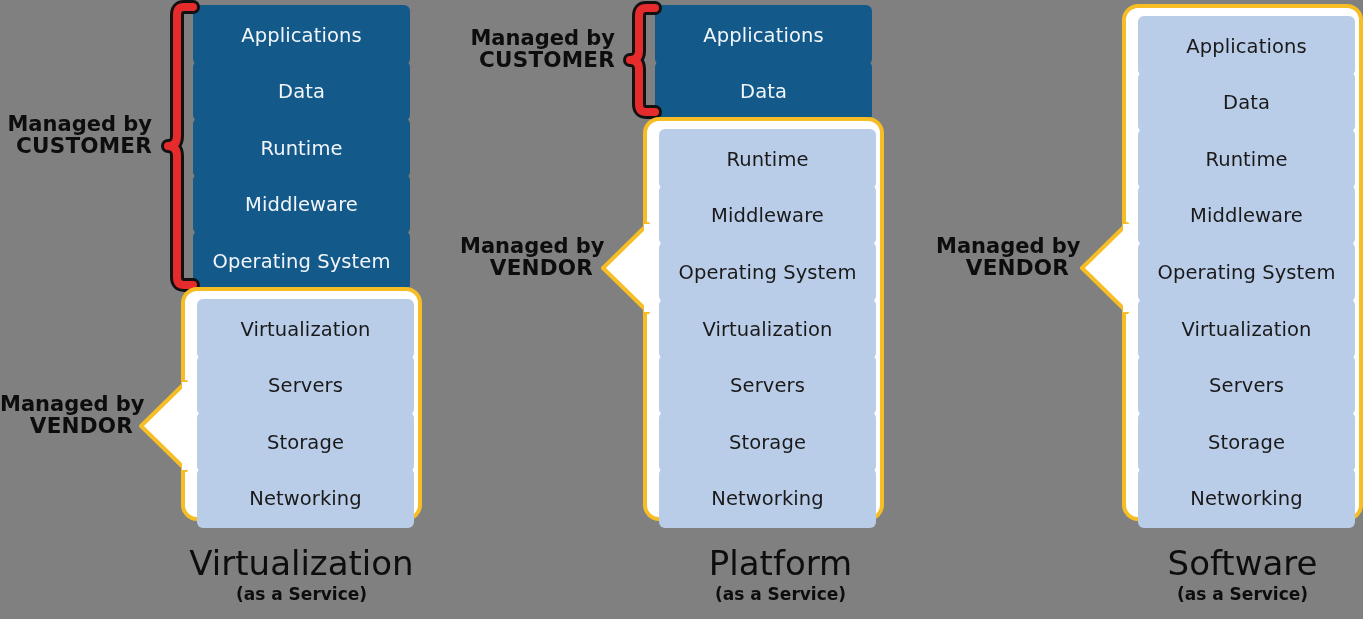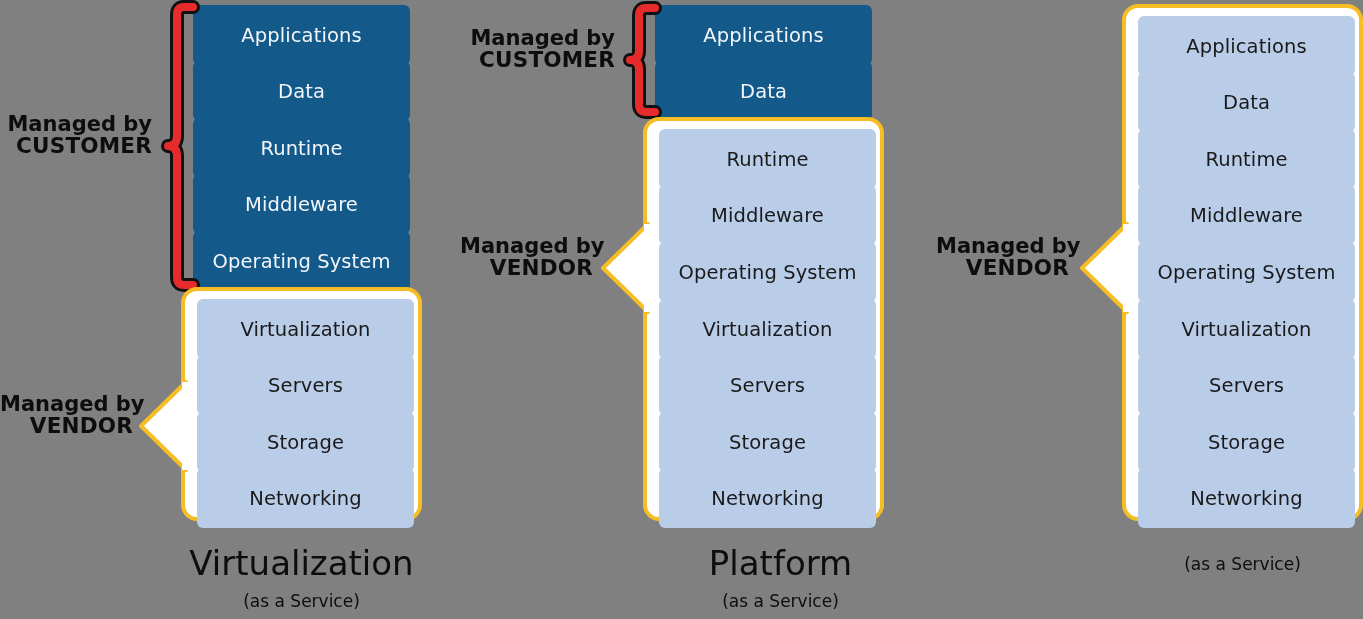--- a/index.html
+++ b/index.html
@@ -63,21 +63,21 @@
   .callout .l2{font-size:21.5px;font-weight:900;display:block;letter-spacing:.2px;}
 
   
   .title{
     position:absolute;
     text-align:center;
     color:#0d0d0d;
     white-space:nowrap;
   }
   .title .main{display:block;font-size:34px;font-weight:400;line-height:1.08;}
-  .title .sub{display:block;font-size:17px;font-weight:400;line-height:1.3;margin-top:8px;}
+  .title .sub{display:block;font-size:17px;font-weight:700;line-height:1.3;margin-top:1px;}
 </style>
 </head>
 <body>
 
 <div id="stage">
 
   <div class="column" style="left:0;width:450px;">
 
     <div class="pill dark" style="left:193px;top:5px;width:217px;">Applications</div>
     <div class="pill dark" style="left:193px;top:61px;width:217px;">Data</div>
@@ -187,17 +187,18 @@
         <rect x="46" y="2" width="8" height="88" fill="#FFFFFF"></rect>
       </svg>
     </div>
 
     <div class="callout" style="left:36px;top:235px;width:133px;">
       <span class="l1">Managed by</span>
       <span class="l2">VENDOR</span>
     </div>
 
     <div class="title" style="left:222px;top:545px;width:241px;">
+      <span class="main">Software</span>
       <span class="sub">(as a Service)</span>
     </div>
   </div>
 
 </div>
 
 </body></html>

